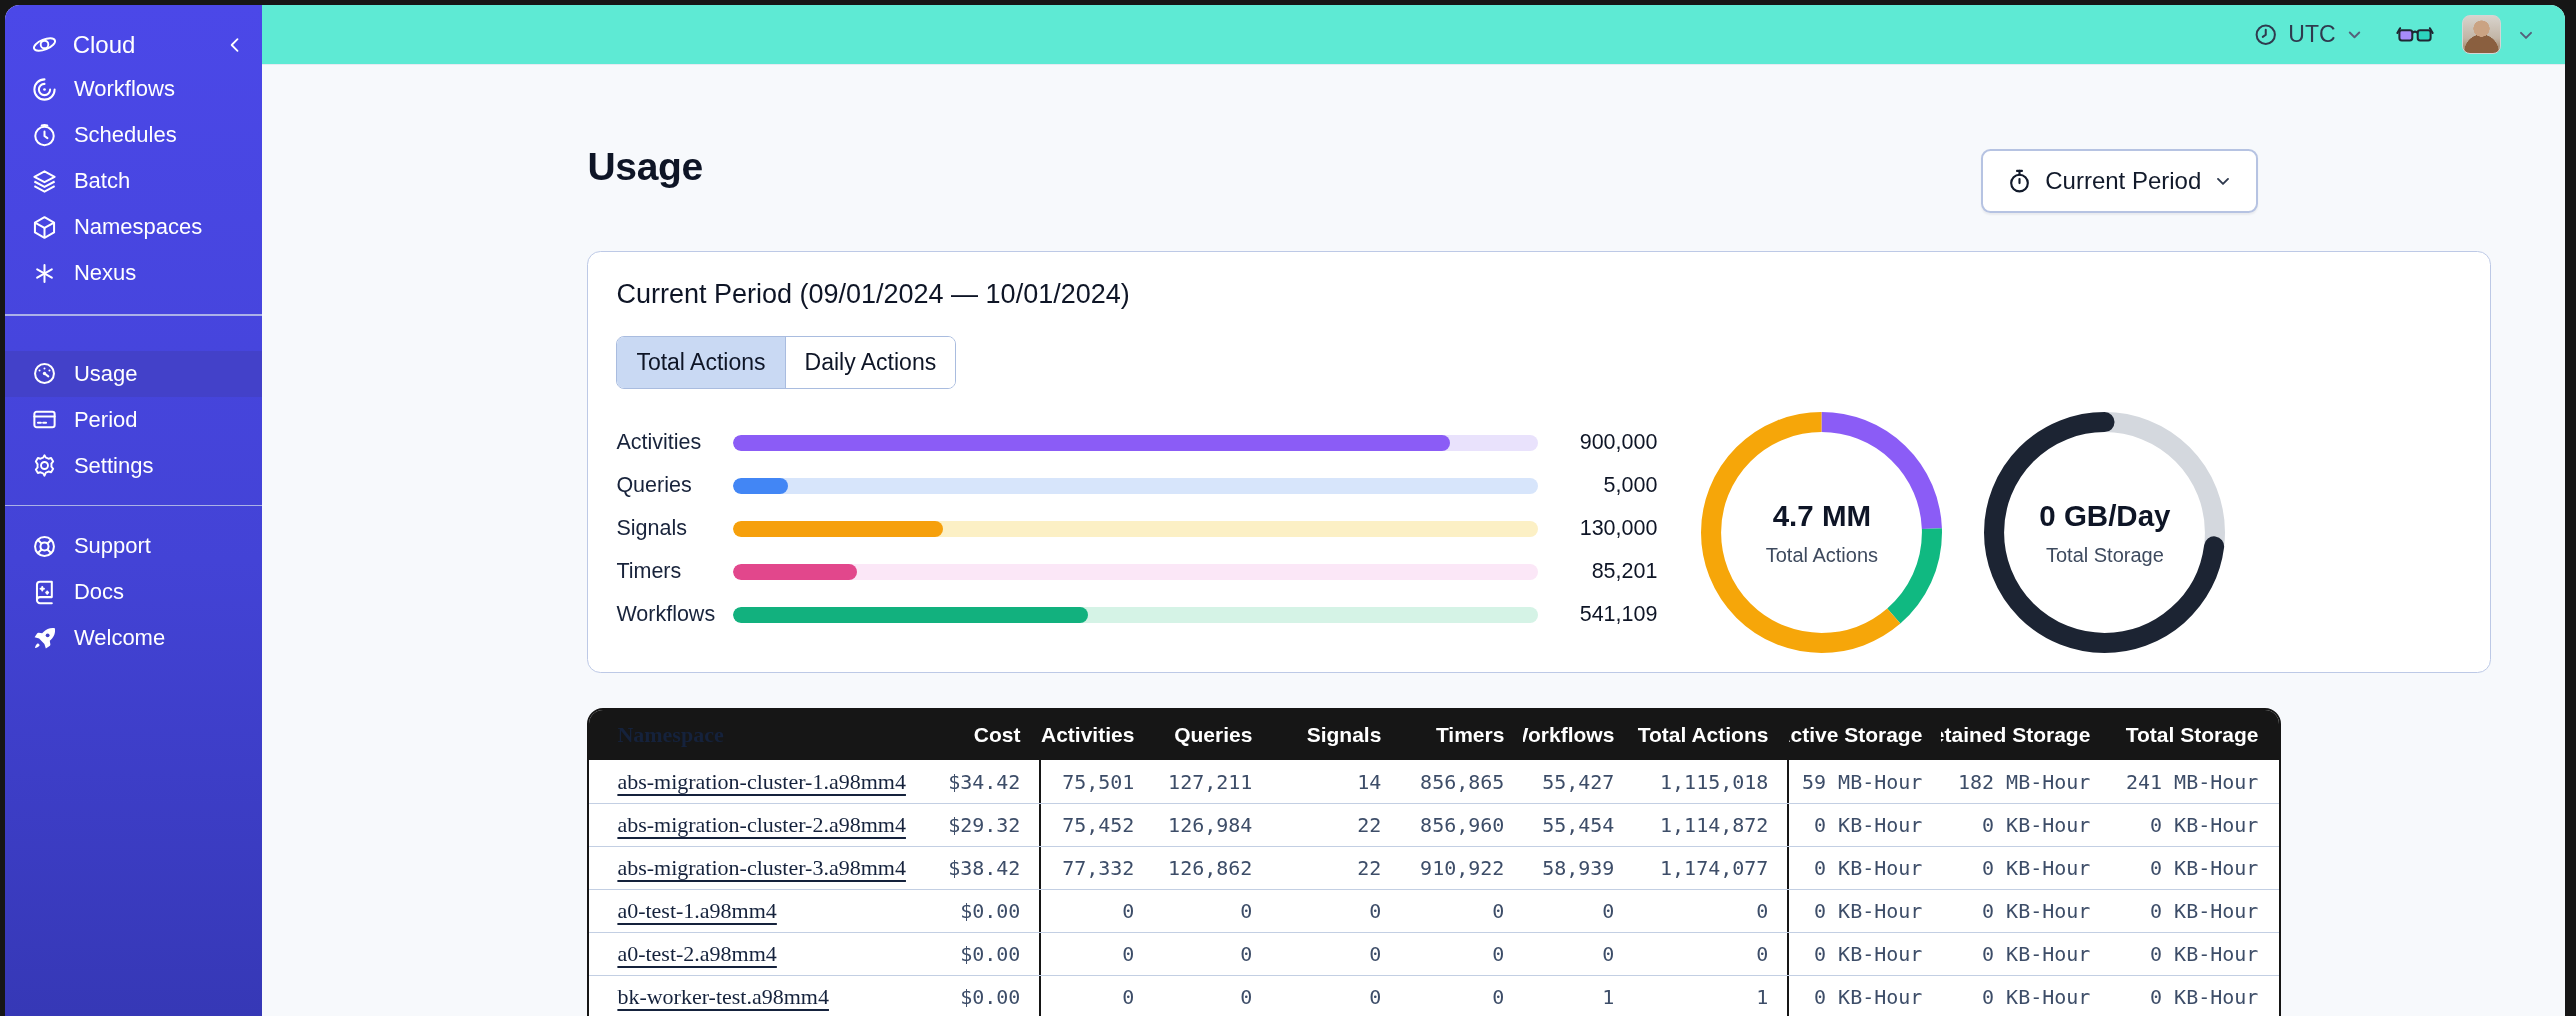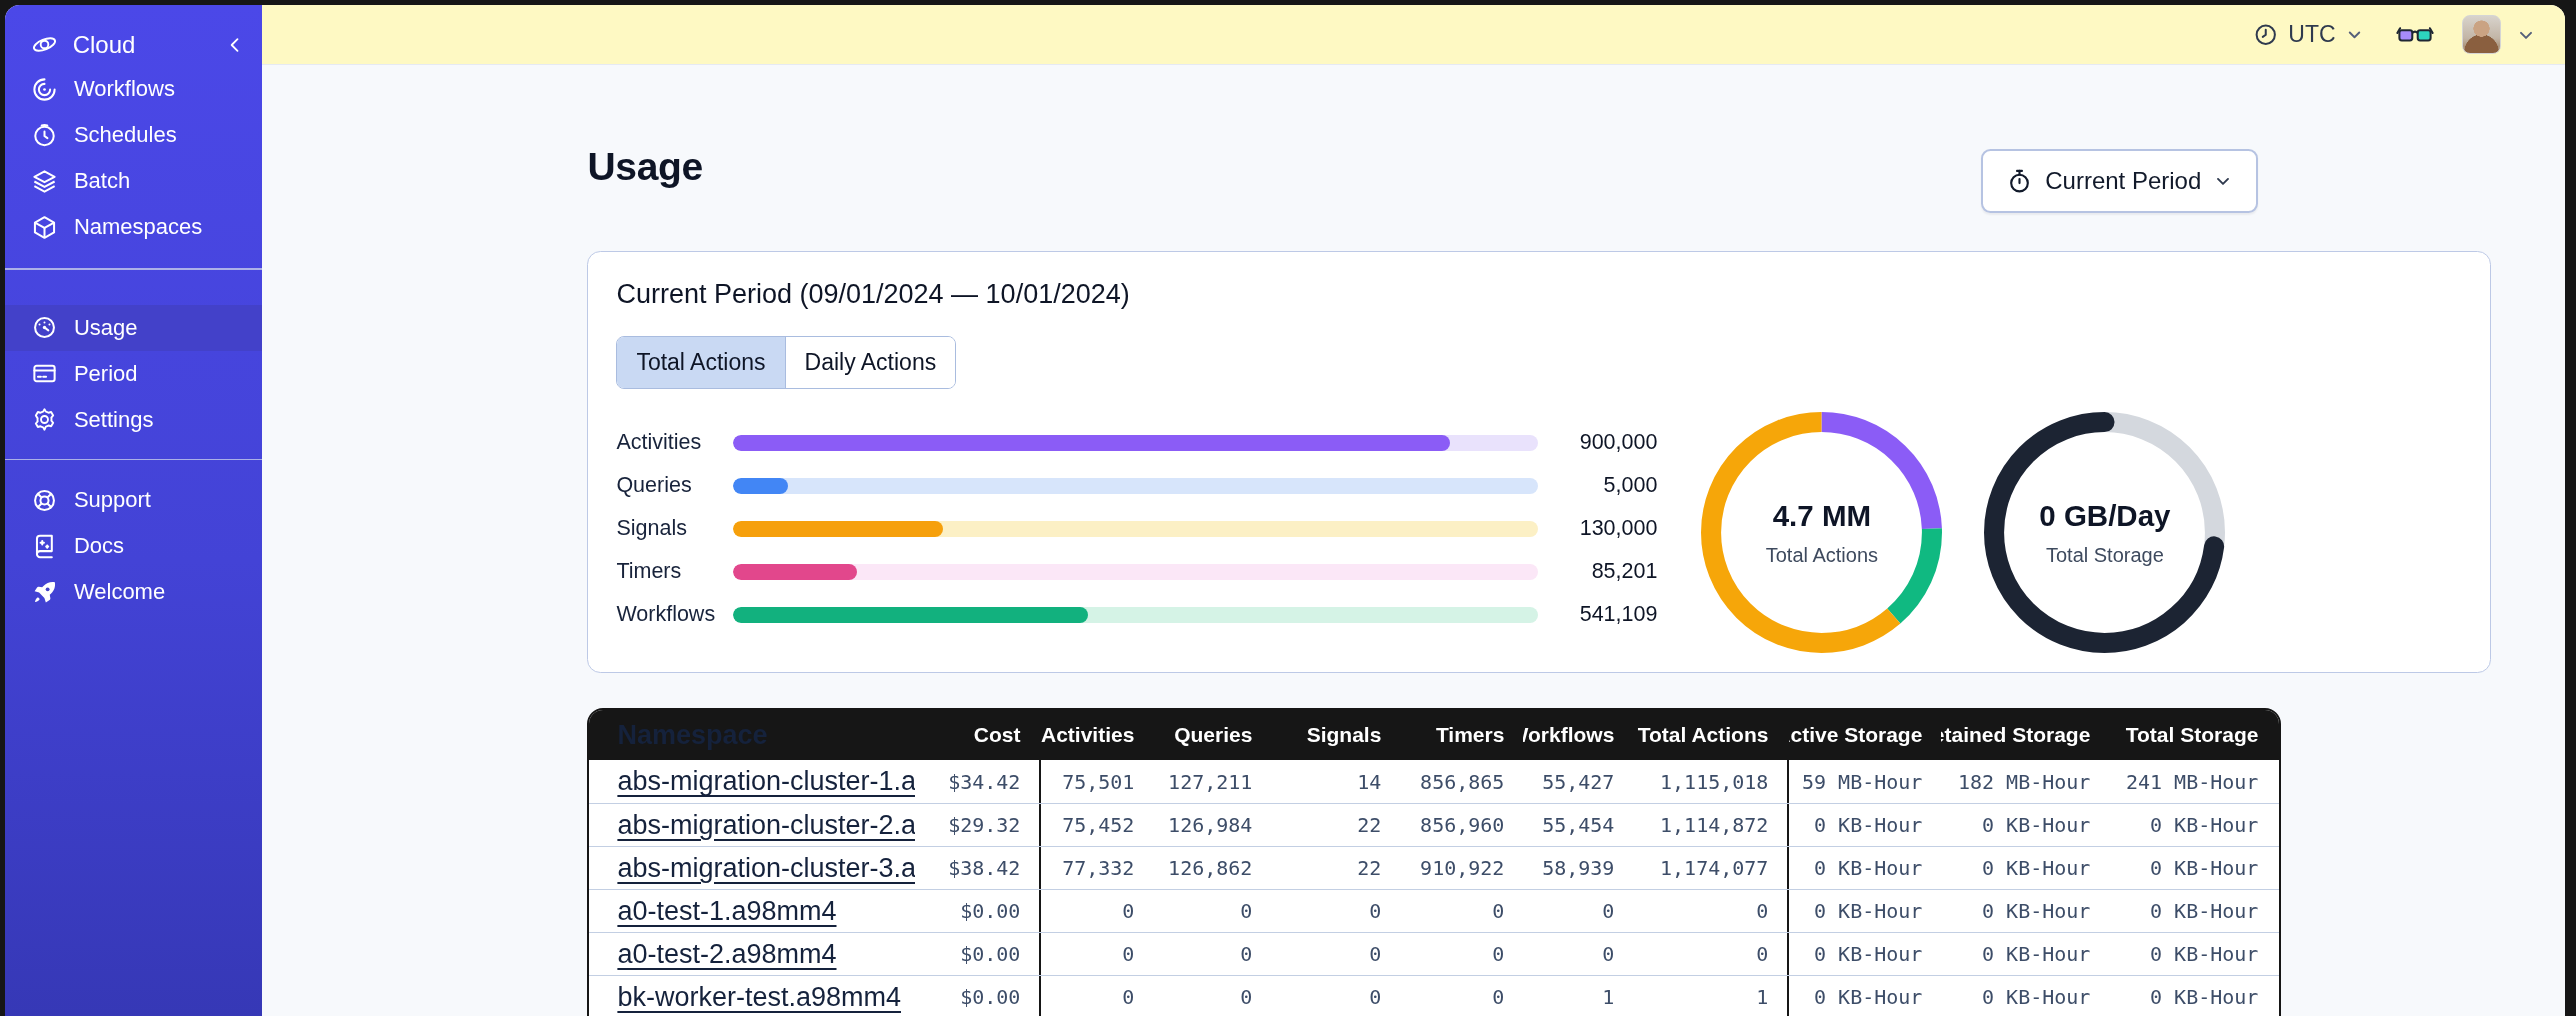--- a/index.html
+++ b/index.html
@@ -19,21 +19,21 @@
   .nav-item { height:46px; display:flex; align-items:center; gap:16px;
               padding:0 16px 0 25.5px; font-size:22px; cursor:pointer; }
   .nav-item.active { background:#4341C9; }
   .side-divider { height:1.3px; background:rgba(205,214,235,.75); }
   .div-1 { margin:18px 0 35px 0; }
   .div-2 { margin:16px 0 17.4px 0; }
   .icon-40 { width:27px; height:27px; flex-shrink:0; }
 
   
   .content { flex:1; display:flex; flex-direction:column; min-width:0; }
-  .topbar { height:60px; background:#fef9c3; border-bottom:1.3px solid #E6EAF2;
+  .topbar { height:60px; background:#5eead4; border-bottom:1.3px solid #E6EAF2;
             display:flex; align-items:center; justify-content:flex-end; padding-right:29.5px; }
   .tz-group { display:flex; align-items:center; gap:9.4px; color:#2F3A4E;
               font-size:23px; font-weight:500; cursor:pointer; }
   .glasses-wrap { margin-left:32px; cursor:pointer; display:flex; }
   .avatar { margin-left:28px; width:39px; height:39px; border-radius:8px; cursor:pointer;
             background:
               radial-gradient(circle at 50% 34%, #caa383 0 26%, transparent 27%),
               radial-gradient(circle at 50% 96%, #8a5f3f 0 42%, transparent 43%),
               linear-gradient(180deg,#d8d3cc 0%, #c2b5a6 60%, #9c7c5c 100%);
             border:0.7px solid #d5d5d5; }
@@ -81,21 +81,21 @@
                  --cols:326px 124px 114px 118px 129px 123px 110px 154px 154px 168px 168px; }
   .t-head { display:grid; grid-template-columns:var(--cols); background:#161616; color:#fff;
             height:50px; font-size:21px; font-weight:600; }
   .t-row  { display:grid; grid-template-columns:var(--cols); height:43px; background:#fff; }
   .t-row + .t-row { border-top:1.3px solid #C3CFE3; }
   .cell { display:flex; align-items:center; justify-content:flex-end; padding-right:19px;
           height:100%; font-family:"DejaVu Sans Mono", monospace; font-size:20px; color:#3D4D68;
           white-space:nowrap; overflow:hidden; }
   .t-head .cell { font-family:"Liberation Sans", sans-serif; color:#fff; font-size:21px; }
   .cell.name { justify-content:flex-start; padding-left:28px; padding-right:5.4px;
-               font-family:Liberation Sans, sans-serif; font-size:27px; color:#15223C; }
+               font-family:Liberation Serif, serif; font-size:22px; color:#15223C; }
   .cell.vsep { border-left:2.7px solid #161616; }
   .ns-link { color:#15223C; text-decoration:underline; text-decoration-thickness:1.7px;
              text-underline-offset:4.7px; cursor:pointer; }
 </style>
 </head>
 <body>
 
 <div class="window">
 
   <nav class="sidebar">
@@ -136,20 +136,28 @@
         </svg>
         <span>Batch</span>
       </div>
       <div class="nav-item">
         <svg class="icon-40" viewBox="0 0 24 24" fill="none" stroke="#fff" stroke-width="1.8" stroke-linejoin="round">
           <path d="M12 2.8 20.5 7.6v8.8L12 21.2 3.5 16.4V7.6Z"></path>
             <path d="M3.5 7.6 12 12.4l8.5-4.8"></path>
             <path d="M12 12.4v8.8"></path>
         </svg>
         <span>Namespaces</span>
+      </div>
+      <div class="nav-item">
+        <svg class="icon-40" viewBox="0 0 24 24" fill="none" stroke="#fff" stroke-width="1.8" stroke-linecap="round">
+          <path d="M12 4.5v15"></path>
+            <path d="M5.5 8.25l13 7.5"></path>
+            <path d="M18.5 8.25l-13 7.5"></path>
+        </svg>
+        <span>Nexus</span>
       </div>
     </div>
 
     <div class="side-divider div-1"></div>
 
     <div class="nav" style="margin-top:0">
       <div class="nav-item active">
         <svg class="icon-40" viewBox="0 0 24 24" fill="none" stroke="#fff" stroke-width="1.8" stroke-linecap="round">
           <circle cx="12" cy="12" r="8.4"></circle>
             <path d="M12 12l3.4 2.6"></path>

